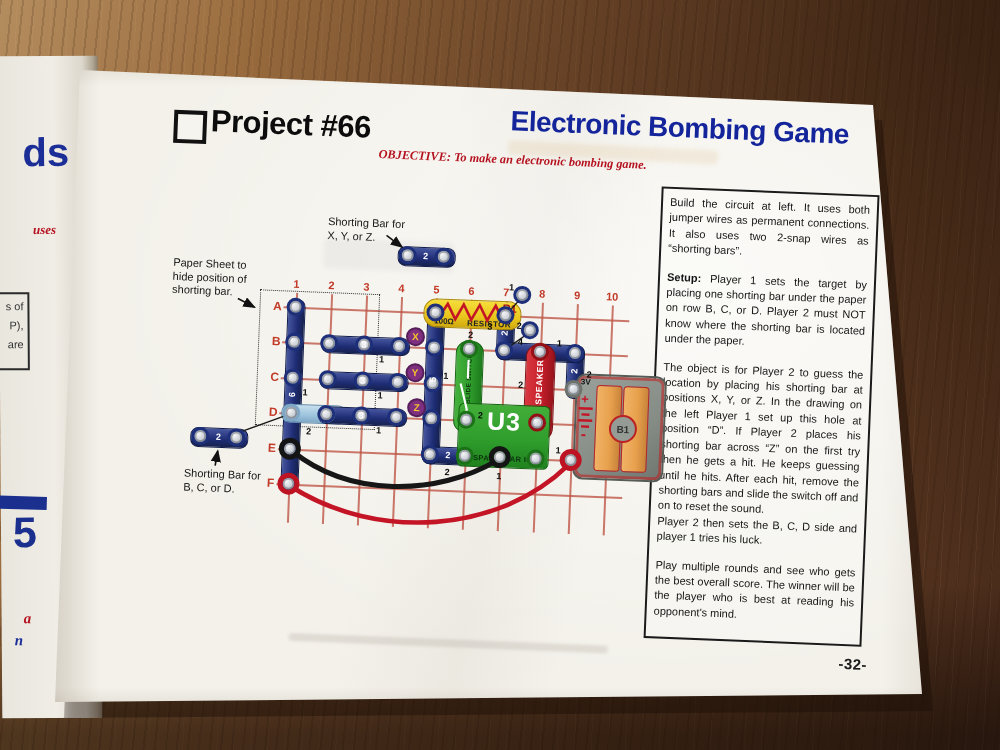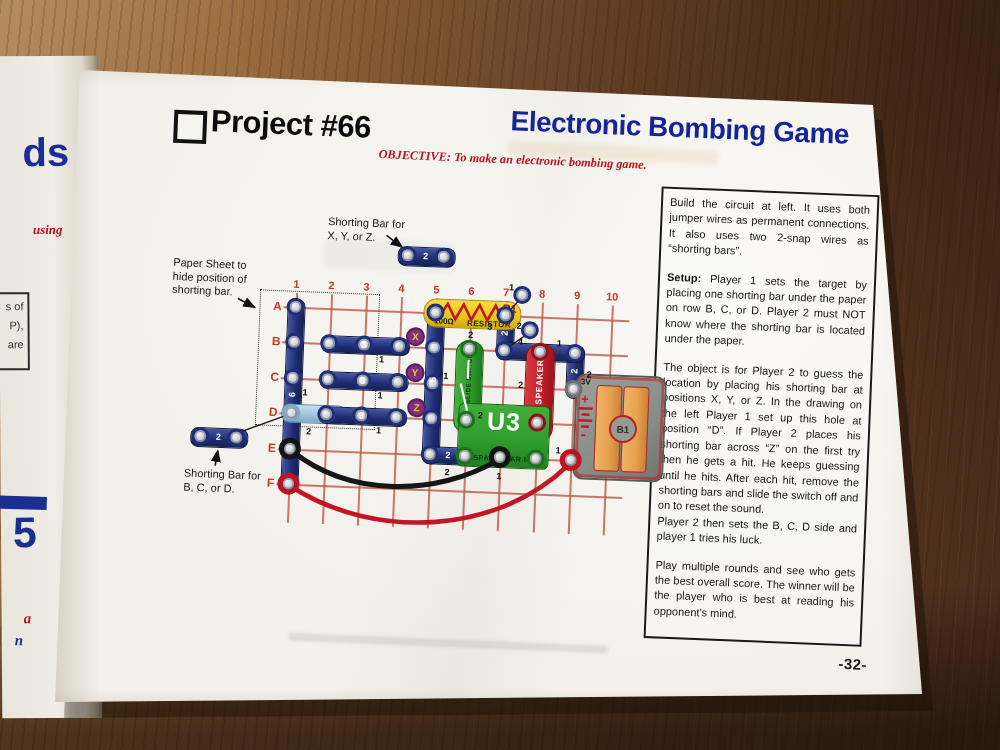--- a/index.html
+++ b/index.html
@@ -106,21 +106,21 @@
   .ghost{position:absolute;border-radius:4px;}
 </style>
 </head>
 <body>
 
 <div id="stage">
   <div id="wood"></div>
 
   <div id="left-page">
     <div class="frag" style="left:24px;top:74px;font-size:40px;font-weight:bold;color:#1b2d96;">ds</div>
-    <div class="frag" style="left:34px;top:166px;font-family:'Liberation Serif',serif;font-style:italic;font-weight:bold;font-size:13px;color:#b5121f;">using</div>
+    <div class="frag" style="left:34px;top:166px;font-family:'Liberation Serif',serif;font-style:italic;font-weight:bold;font-size:13px;color:#b5121f;">uses</div>
     <div class="frag" style="left:-8px;top:236px;width:38px;height:78px;border:2px solid #2a2a2a;box-sizing:border-box;
                 padding:3px 4px 0 0;text-align:right;font-size:11px;line-height:19px;color:#333;">
       <div>s of</div>
       <div>P),</div>
       <div>are</div>
     </div>
     <div class="frag" style="left:-6px;top:440px;width:52px;height:13px;background:#1b2f8e;transform:rotate(2deg);"></div>
     <div class="frag" style="left:12px;top:452px;font-size:43px;font-weight:bold;color:#1b2f8e;">5</div>
     <div class="frag" style="left:22px;top:554px;font-family:'Liberation Serif',serif;font-style:italic;font-weight:bold;font-size:15px;color:#b5121f;">a</div>
     <div class="frag" style="left:13px;top:576px;font-family:'Liberation Serif',serif;font-style:italic;font-weight:bold;font-size:15px;color:#1b2d96;">n</div>

